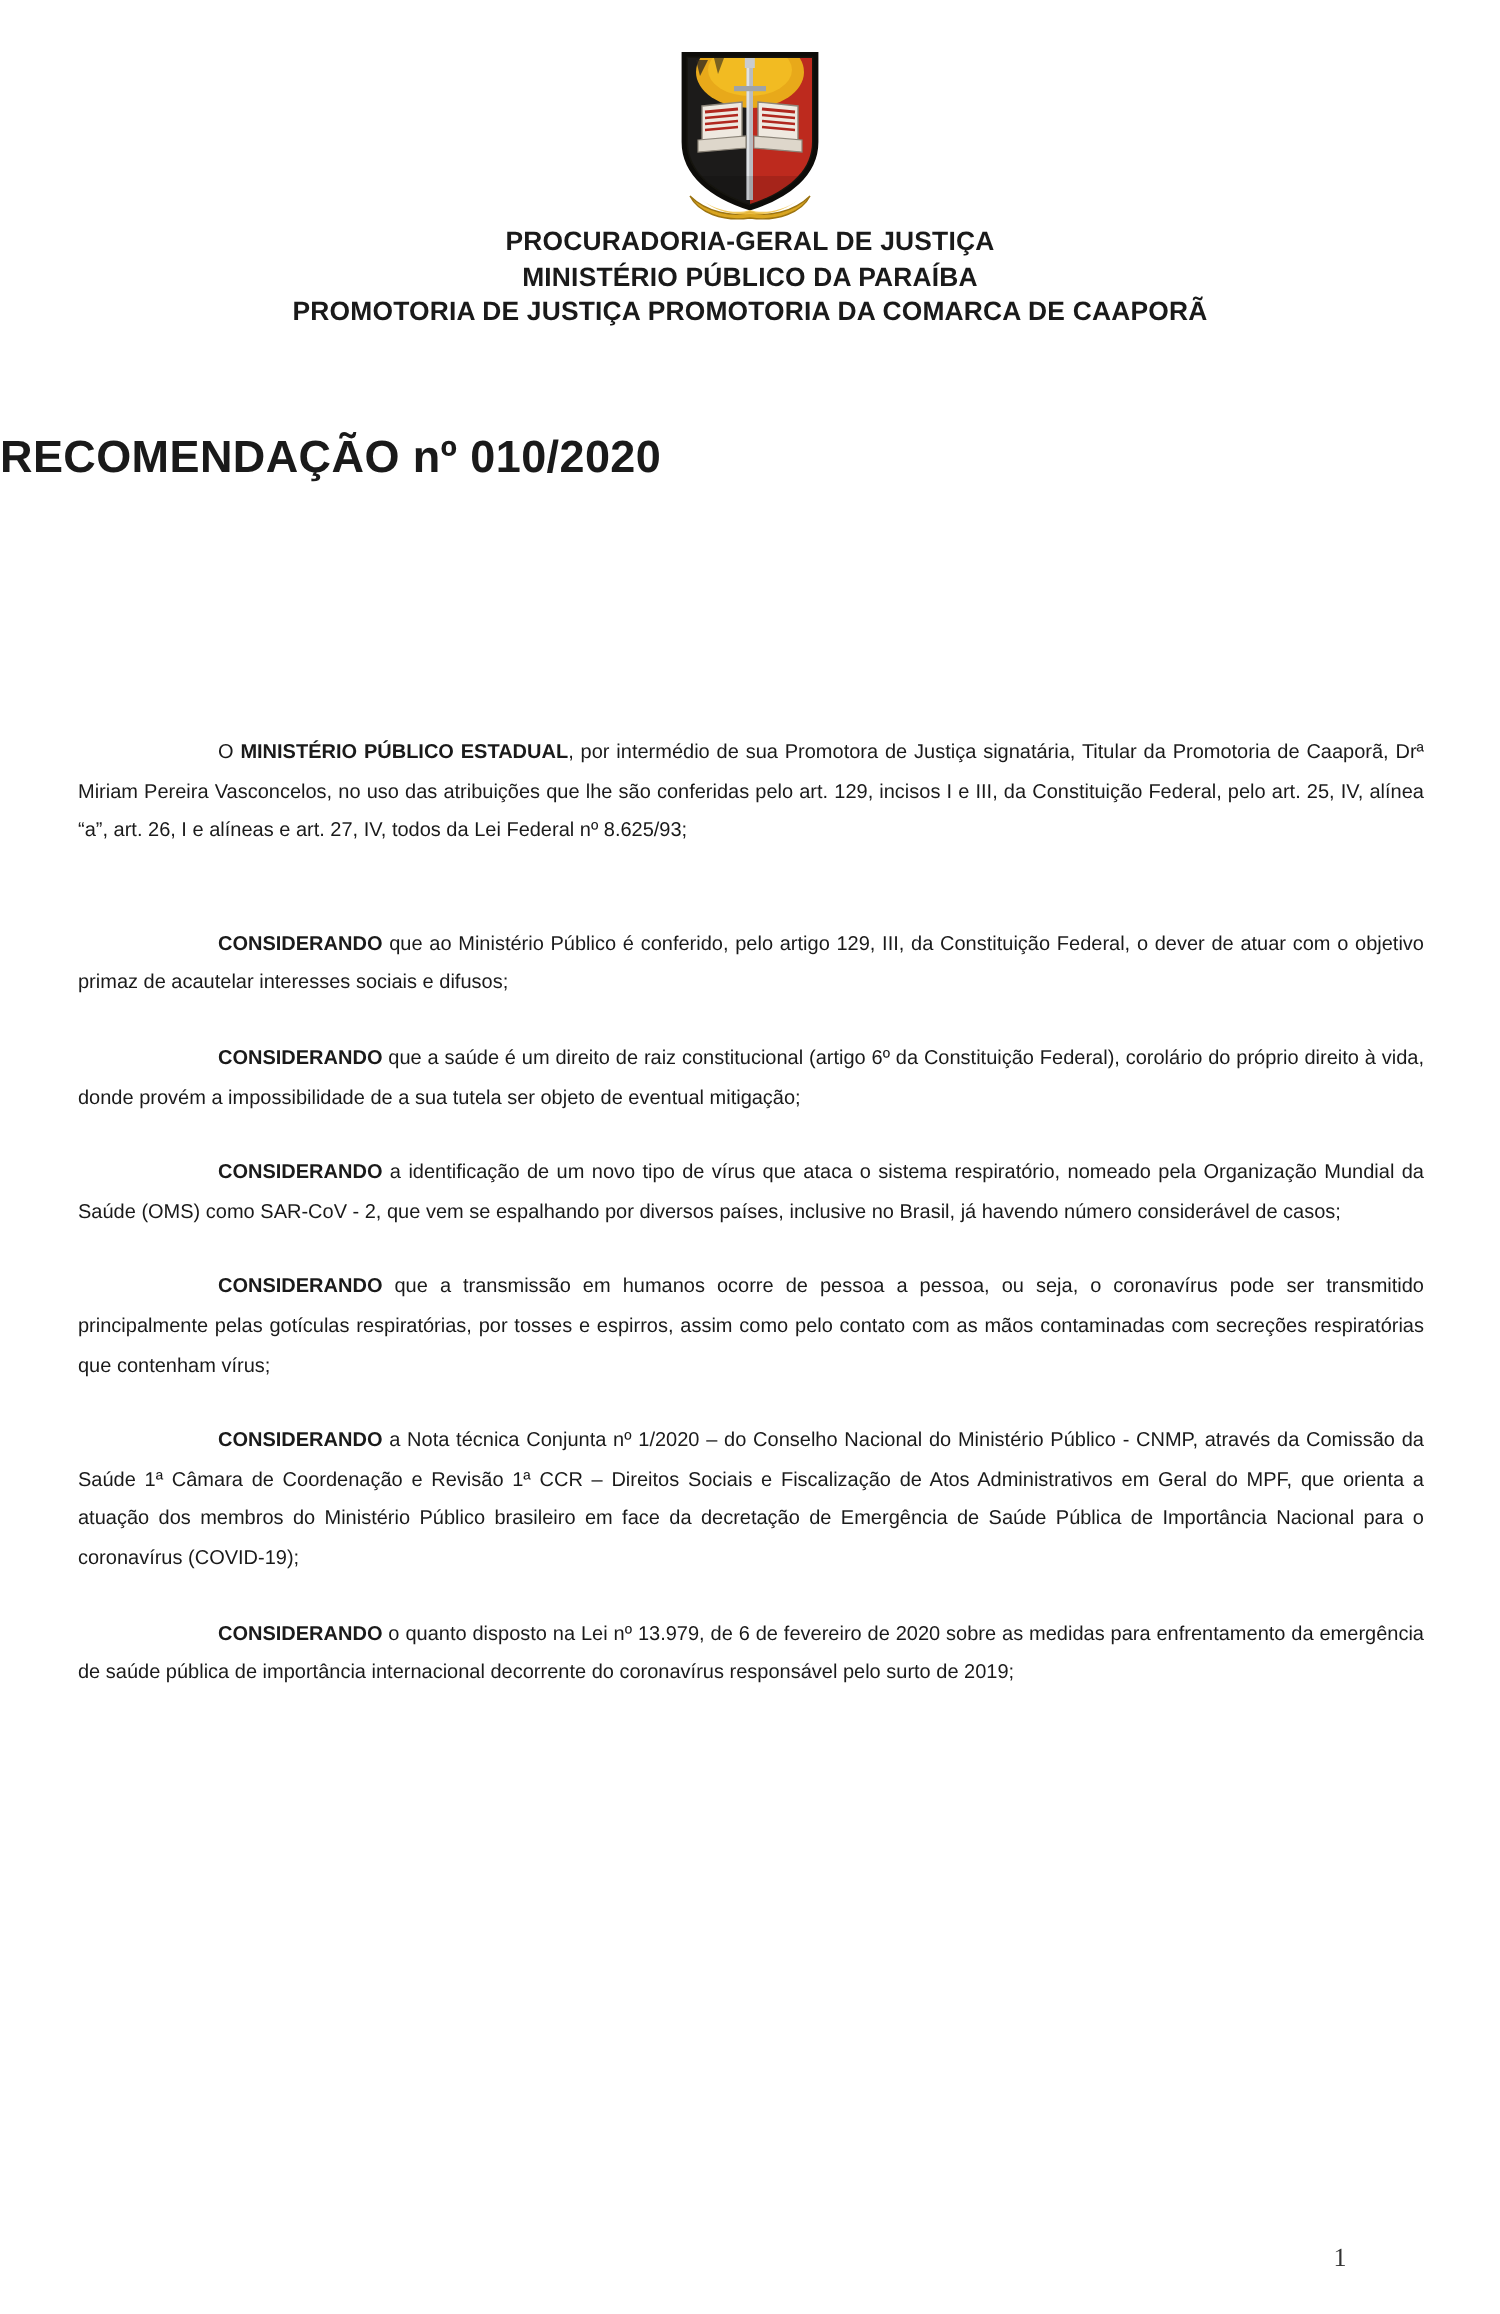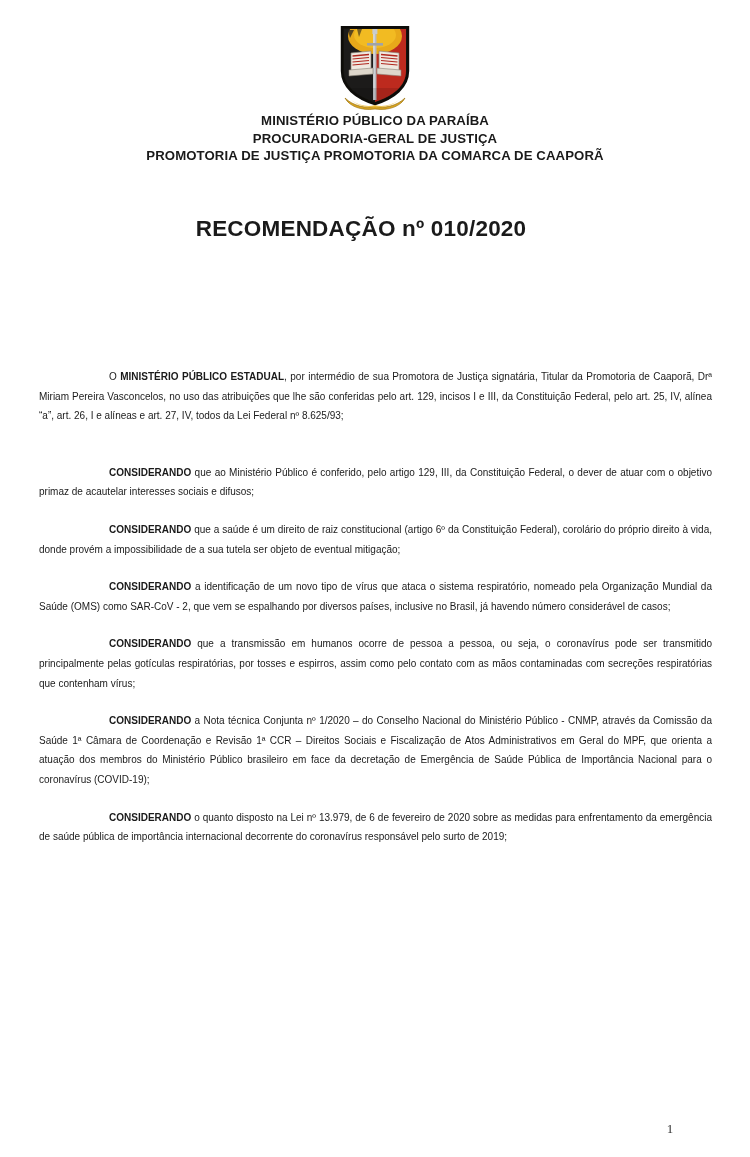--- a/index.html
+++ b/index.html
@@ -47,21 +47,21 @@
     letter-spacing: 0.1px;
   }
   .header div { white-space: nowrap; }
 
   
   .doc-title {
     position: absolute;
     top: 216px;
     left: 0;
     width: 722px;
-    text-align: center;
+    text-align: left;
     font-weight: bold;
     font-size: 22.5px;
     letter-spacing: 0.2px;
   }
 
   
   .ementa {
     position: absolute;
     top: 280px;
     left: 340px;
@@ -173,22 +173,22 @@
 
         <g>
           <path d="M6,72 C14,80 28,83 36,80 C44,83 58,80 66,72 C62,80 50,85 36,83 C22,85 10,80 6,72 Z" fill="#d9a520" stroke="#9c7412" stroke-width="0.7"></path>
           <path d="M12,74 C20,80 30,81 36,79 C42,81 52,80 60,74 C54,79 45,82 36,81 C27,82 18,79 12,74 Z" fill="#f0c245" opacity="0.85"></path>
         </g>
       </svg>
     </div>
   </div>
 
   <div class="header">
+    <div>PROCURADORIA-GERAL DE JUSTIÇA</div>
     <div>MINISTÉRIO PÚBLICO DA PARAÍBA</div>
-    <div>PROCURADORIA-GERAL DE JUSTIÇA</div>
     <div>PROMOTORIA DE JUSTIÇA PROMOTORIA DA COMARCA DE CAAPORÃ</div>
   </div>
 
   <div class="doc-title">RECOMENDAÇÃO nº 010/2020</div>
 
 
   <div class="body">
 
     <p class="para"><span>O </span><b>MINISTÉRIO PÚBLICO ESTADUAL</b><span>, por intermédio de sua Promotora de Justiça signatária, Titular da Promotoria de Caaporã, Drª Miriam Pereira Vasconcelos, no uso das atribuições que lhe são conferidas pelo art. 129, incisos I e III, da Constituição Federal, pelo art. 25, IV, alínea “a”, art. 26, I e alíneas e art. 27, IV, todos da Lei Federal nº 8.625/93;</span></p>
 

